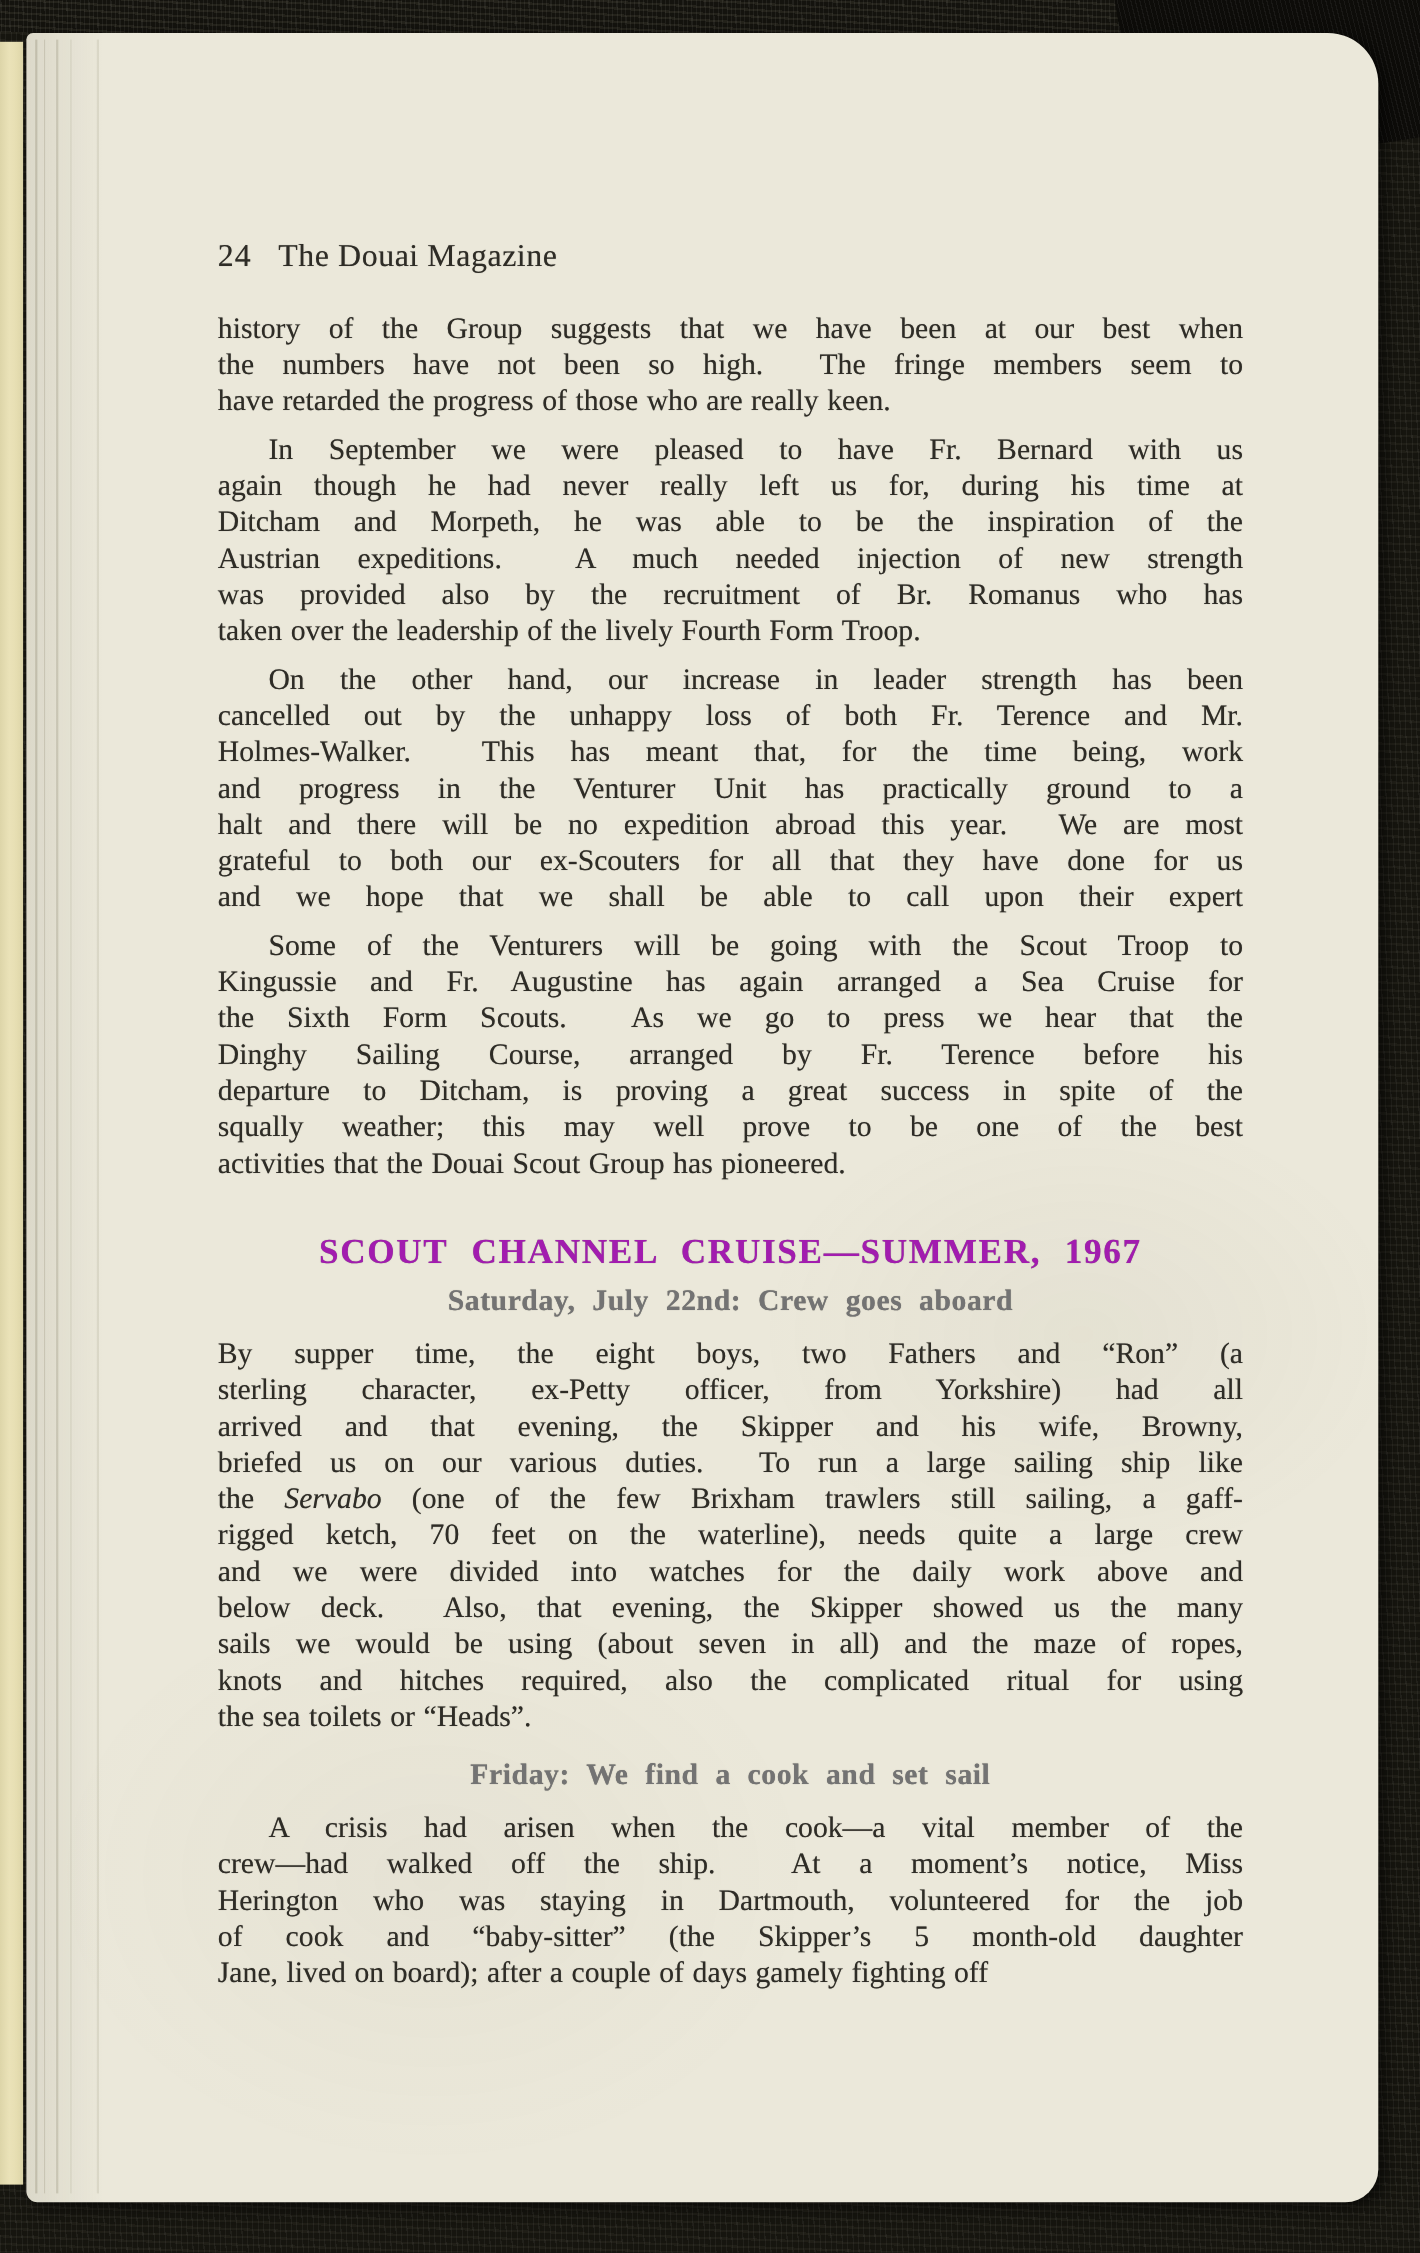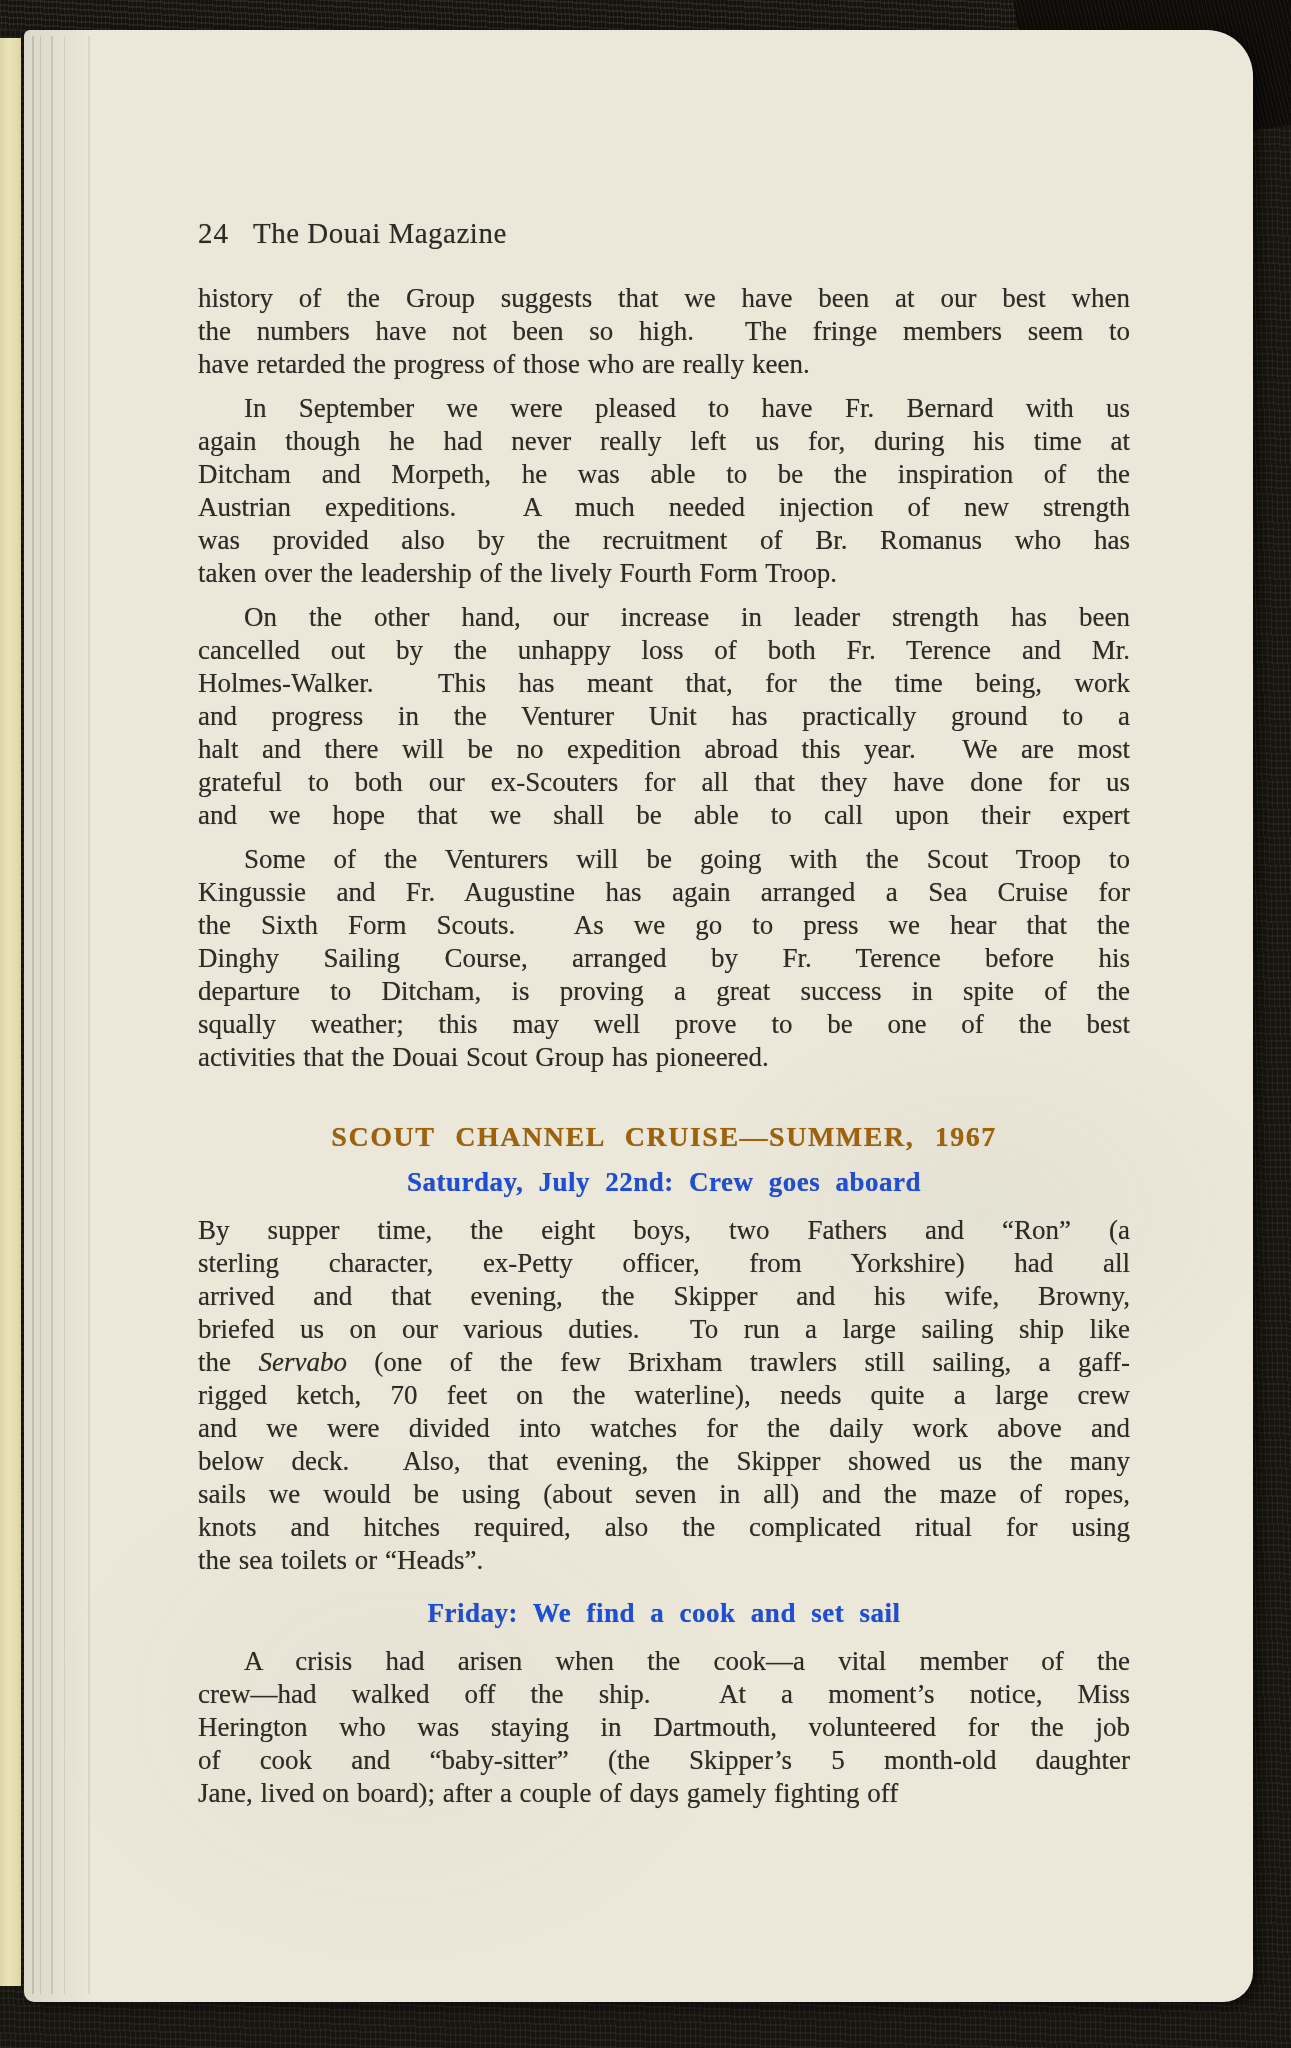--- a/index.html
+++ b/index.html
@@ -63,27 +63,27 @@
   }
   .running-head{display:flex;align-items:baseline;gap:24px;font-size:29px;line-height:34px;margin-bottom:32px;}
   .running-head .pageno{font-style:normal;letter-spacing:1px;}
   .running-head .mag{letter-spacing:0.5px;}
   .block-paragraph{font-size:27px;line-height:33px;font-family:Liberation Serif, serif;}
   .block-paragraph + .block-paragraph{margin-top:11px;}
   .tline{text-align:justify;text-align-last:justify;word-spacing:1px;}
   .tline.last{text-align-last:left;}
   .tline.first.indent{text-indent:46px;}
   .block-heading{
-    margin-top:46px;font-size:28px;line-height:34px;font-weight:bold;
-    text-align:center;letter-spacing:1.5px;word-spacing:12px;color:#a16207;
+    margin-top:46px;font-size:32px;line-height:34px;font-weight:bold;
+    text-align:center;letter-spacing:1.5px;word-spacing:12px;color:#a21caf;
   }
   .block-heading + .block-subheading{margin-top:12px;}
   .block-subheading{
     font-size:27px;line-height:33px;font-weight:bold;text-align:center;
-    letter-spacing:0.5px;word-spacing:8px;color:#1d4ed8;
+    letter-spacing:0.5px;word-spacing:8px;color:#737373;
   }
   .block-subheading + .block-paragraph{margin-top:15px;}
   .block-paragraph + .block-subheading{margin-top:20px;}
 </style>
 </head>
 <body>
 
 <div class="scene">
   <div class="cover-band"></div>
   <div class="cover-corner"></div>

